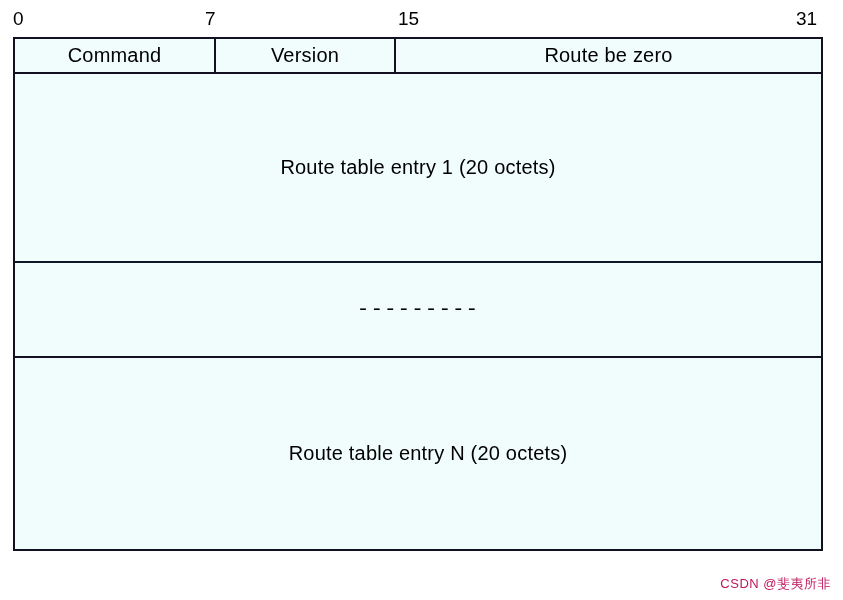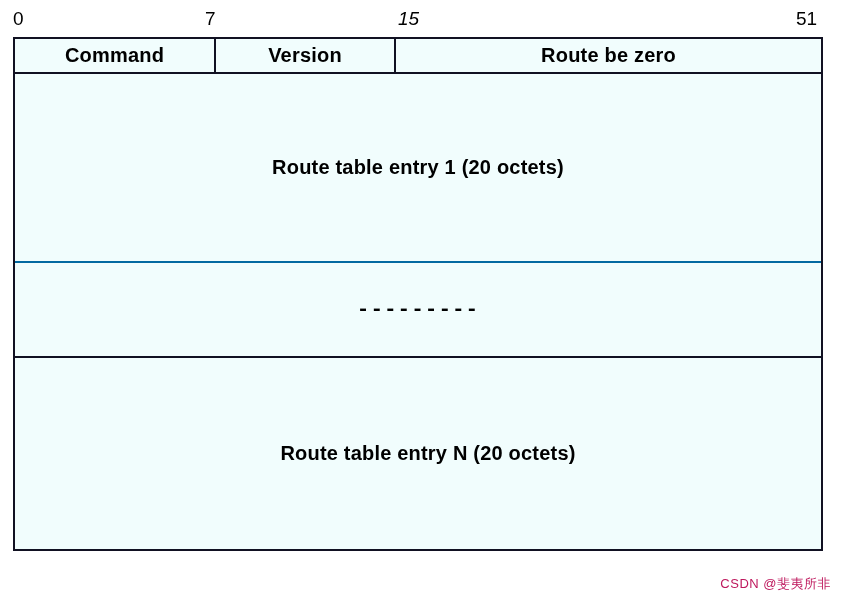--- a/index.html
+++ b/index.html
@@ -34,21 +34,21 @@
   .bit-tick {
     position: absolute;
     top: 0;
     font-size: 19px;
     line-height: 26px;
     color: #000000;
     white-space: nowrap;
   }
   .bit-tick.t0  { left: 0px; }
   .bit-tick.t7  { left: 192px; }
-  .bit-tick.t15 { left: 385px; font-style: italic; }
+  .bit-tick.t15 { left: 385px; }
   .bit-tick.t31 { left: 783px; }
 
   
   .packet-table {
     position: absolute;
     left: 13px;
     top: 37px;
     width: 810px;
     height: 514px;
     border: 2px solid #111122;
@@ -58,41 +58,41 @@
 
   .pkt-row {
     position: absolute;
     left: 0;
     width: 100%;
     box-sizing: border-box;
     display: flex;
     background: #f1fdfd;
   }
   .pkt-row.row-header  { top: 0px;   height: 35px; border-bottom: 2px solid #111122; }
-  .pkt-row.row-entry1  { top: 35px;  height: 189px; border-bottom: 2px solid #0369a1; }
+  .pkt-row.row-entry1  { top: 35px;  height: 189px; border-bottom: 2px solid #0f172a; }
   .pkt-row.row-ellipsis{ top: 224px; height: 95px;  border-bottom: 2px solid #111122; }
   .pkt-row.row-entryN  { top: 319px; height: 191px; padding-left: 20px; }
 
   .pkt-cell {
     box-sizing: border-box;
     display: flex;
     align-items: center;
     justify-content: center;
     font-size: 20px;
     color: #000000;
     white-space: nowrap;
   }
   .pkt-cell.cell-command  { width: 201px; border-right: 2px solid #111122; }
   .pkt-cell.cell-version  { width: 180px; border-right: 2px solid #111122; }
   .pkt-cell.cell-mustzero { flex: 1 1 auto; }
   .pkt-cell.cell-full     { width: 100%; }
 
   .pkt-cell .cell-text {
     font-size: 20px;
-    font-weight: 700;
+    font-weight: 400;
     letter-spacing: 0.2px;
     color: #000000;
   }
   .pkt-cell .cell-text.ellipsis-text {
     font-family: "Liberation Mono", "DejaVu Sans Mono", monospace;
     font-size: 21px;
     letter-spacing: 1px;
   }
 
   
@@ -109,21 +109,21 @@
 </style>
 </head>
 <body>
 
 <div id="diagram-root">
 
   <div class="bit-ruler">
     <span class="bit-tick t0">0</span>
     <span class="bit-tick t7">7</span>
     <span class="bit-tick t15">15</span>
-    <span class="bit-tick t31">51</span>
+    <span class="bit-tick t31">31</span>
   </div>
 
   <div class="packet-table">
 
     <div class="pkt-row row-header">
       <div class="pkt-cell cell-command">
         <span class="cell-text">Command</span>
       </div>
       <div class="pkt-cell cell-version">
         <span class="cell-text">Version</span>

